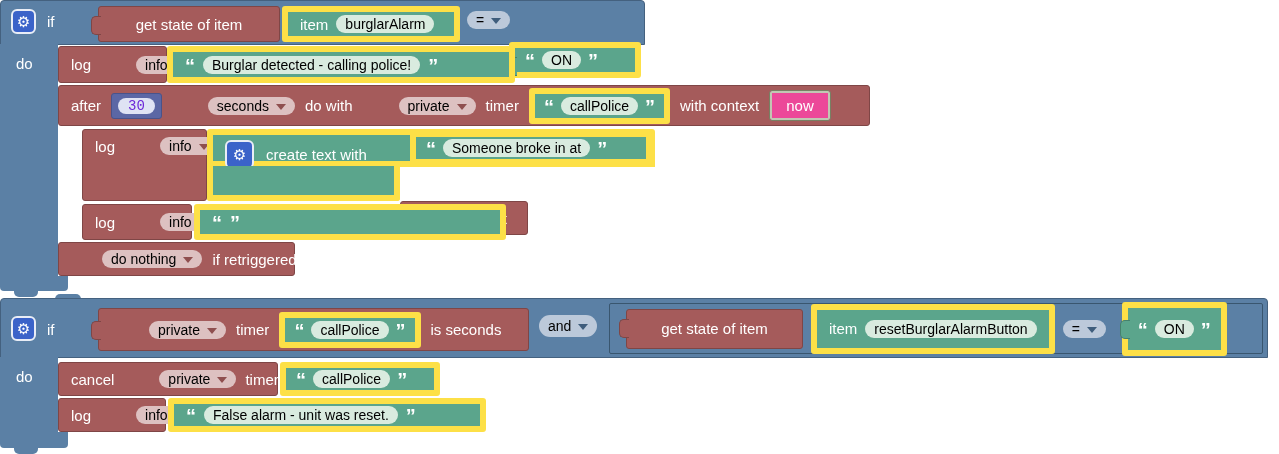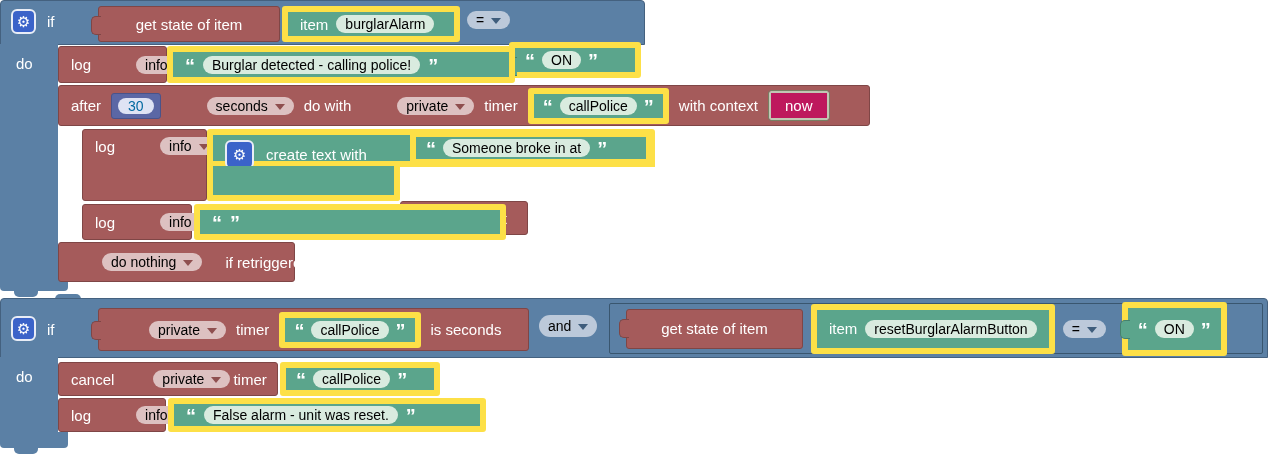--- a/index.html
+++ b/index.html
@@ -21,23 +21,23 @@
   .dd-blue{background:#bcc9da;}
   .arr{width:0;height:0;border-left:5px solid transparent;
        border-right:5px solid transparent;border-top:6px solid #8f4f4f;margin-top:2px;}
   .dd-blue .arr{border-top-color:#3f5d7c;}
   .q{color:#fff;font-weight:bold;font-size:20px;line-height:14px;position:relative;top:1px;}
   .gear{width:25px;height:25px;background:#3b63c9;border:2px solid #e9edf6;
         border-radius:6px;color:#fff;display:inline-flex;align-items:center;
         justify-content:center;font-size:15px;flex:none;}
   .mathblk{display:inline-flex;align-items:center;background:#5b67a5;
            border:1px solid #49538a;border-radius:3px;padding:4px 6px;}
-  .mathfld{background:#dfe3f4;border-radius:9px;padding:0 10px;color:#0369a1;font-size:14px;}
+  .mathfld{background:#dfe3f4;border-radius:9px;padding:0 10px;color:#6d28d9;font-size:14px;font-family:Liberation Mono, monospace;}
   .nowblk{display:inline-flex;align-items:center;justify-content:center;
-          background:#be185d;border:1px solid #778063;border-radius:3px;
+          background:#ec4899;border:1px solid #778063;border-radius:3px;
           box-shadow:inset 0 0 0 2px #c2c6b3;padding:6px 16px;}
   .inlineblk{display:inline-flex;align-items:center;gap:7px;padding:3px 9px;}
   .tab{position:absolute;left:-8px;top:9px;width:9px;height:17px;
        border-radius:5px 0 0 5px;}
   .tab-red{background:#a55b5b;border:1px solid #7f4646;border-right:none;}
   .tab-green{background:#5ba58c;border:1px solid #45816c;border-right:none;}
   .panel{background:#5b80a5;border:1px solid #39566f;border-radius:2px;}
   .notch{background:#5b80a5;border-radius:0 0 5px 5px;}
 </style>
 </head>
@@ -148,21 +148,21 @@
     <span class="dd dd-pink">
       <span>info</span>
       <span class="arr"></span>
     </span>
   </div>
   <div class="abs green row" style="left:194px;top:204px;width:312px;height:36px;padding-left:12px;gap:8px;">
     <span class="q">“</span>
     <span class="q">”</span>
   </div>
 
-  <div class="abs red row" style="left:58px;top:242px;width:237px;height:40px;padding-left:7px;gap:23px;">
+  <div class="abs red row" style="left:58px;top:242px;width:237px;height:34px;padding-left:7px;gap:10px;">
     <span class="dd dd-pink">
       <span>do nothing</span>
       <span class="arr"></span>
     </span>
     <span class="lbl">if retriggered</span>
   </div>
 </div>
 
 <div class="abs" style="left:0;top:296px;width:1279px;height:158px;">
   <div class="abs notch" style="left:55px;top:-2px;width:26px;height:6px;border-radius:5px 5px 0 0;"></div>
@@ -211,21 +211,21 @@
         <span class="q">”</span>
       </div>
     </div>
   </div>
 
   <div class="abs blue-plain" style="left:0;top:61px;width:58px;height:75px;"></div>
   <div class="abs blue-plain" style="left:0;top:136px;width:68px;height:16px;border-radius:0 0 4px 4px;"></div>
   <div class="abs notch" style="left:14px;top:151px;width:24px;height:7px;"></div>
   <span class="lbl abs" style="left:16px;top:72px;">do</span>
 
-  <div class="abs red row" style="left:58px;top:66px;width:220px;height:34px;padding-left:12px;gap:3px;">
+  <div class="abs red row" style="left:58px;top:66px;width:220px;height:34px;padding-left:12px;gap:9px;">
     <span class="lbl">cancel</span>
     <span class="dd dd-pink">
       <span>private</span>
       <span class="arr"></span>
     </span>
     <span class="lbl">timer</span>
   </div>
   <div class="abs green row" style="left:280px;top:66px;width:160px;height:34px;padding-left:10px;gap:7px;">
     <span class="q">“</span>
     <span class="fld">callPolice</span>

